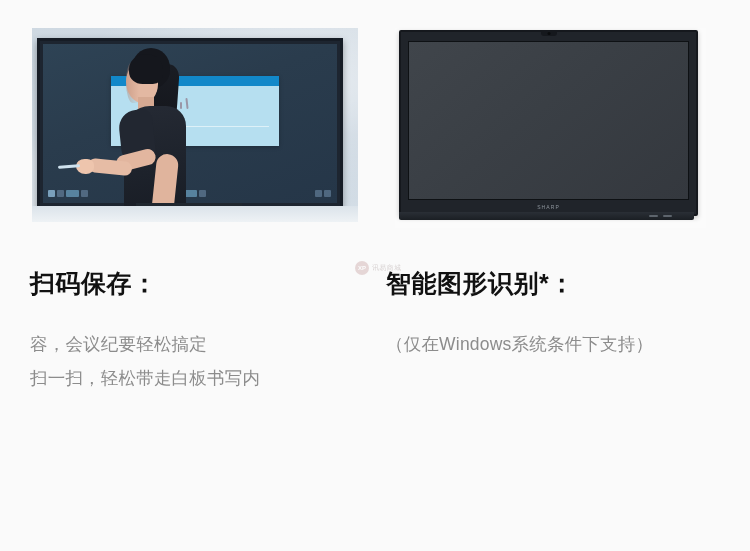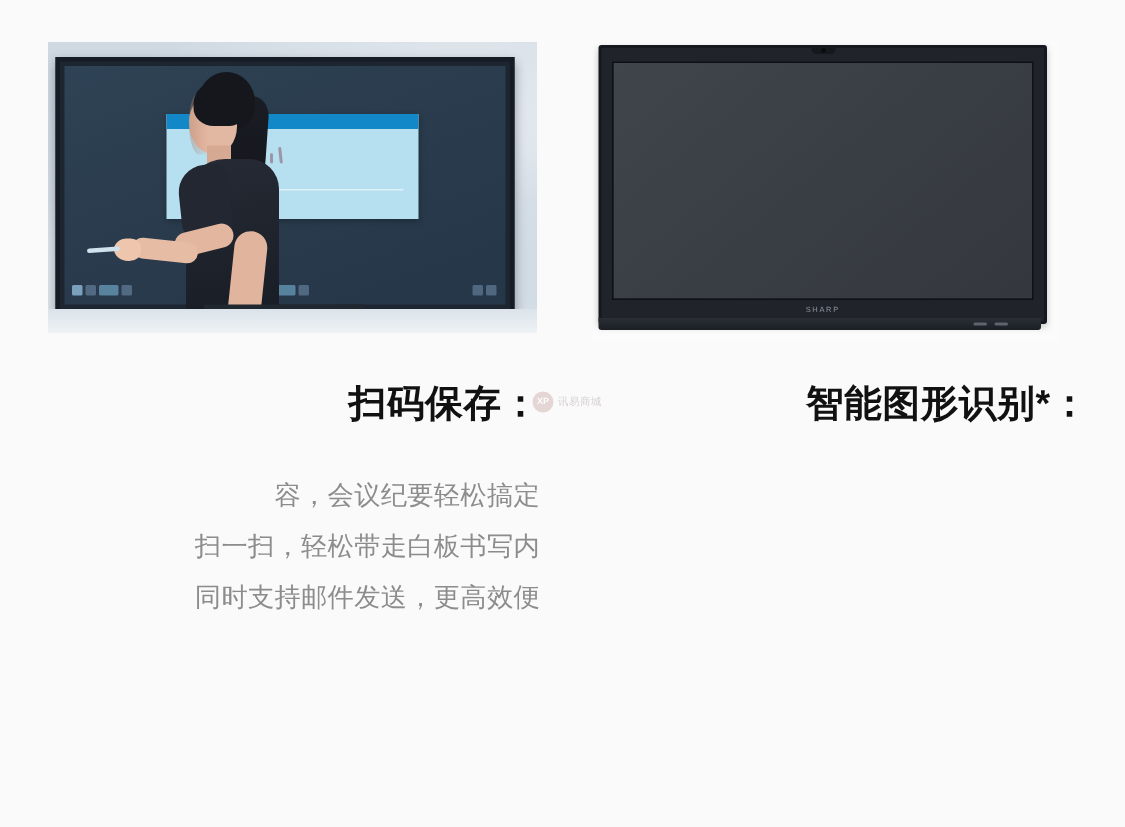--- a/index.html
+++ b/index.html
@@ -368,22 +368,21 @@
 
   
   .columns {
     position: absolute;
     top: 240px;
     left: 0;
     width: 750px;
   }
   .col {
     position: absolute;
-    top: 2px;
-    text-align: right;
+    top: 16px;
   }
   .col-left  { left: 30px;  width: 330px; }
   .col-right { left: 386px; width: 340px; }
 
   .heading {
     font-size: 25px;
     font-weight: bold;
     color: #111111;
     letter-spacing: 0.5px;
     margin: 0;
@@ -516,27 +515,27 @@
 
   </div>
 
   <div class="columns">
 
     <div class="col col-left">
       <h2 class="heading">扫码保存：</h2>
       <p class="body-text">
         <span class="ln">容，会议纪要轻松搞定</span>
         <span class="ln">扫一扫，轻松带走白板书写内</span>
-        <span class="ln">同时支持邮件发送，更高效便</span>
       </p>
     </div>
 
     <div class="col col-right">
       <h2 class="heading">智能图形识别*：</h2>
       <p class="body-text">
+        <span class="ln">（仅在Windows系统条件下支持）</span>
       </p>
     </div>
 
   </div>
 
   <div class="watermark">
     <span class="wm-badge">XP</span>
     <span class="wm-text">讯易商城</span>
   </div>
 

